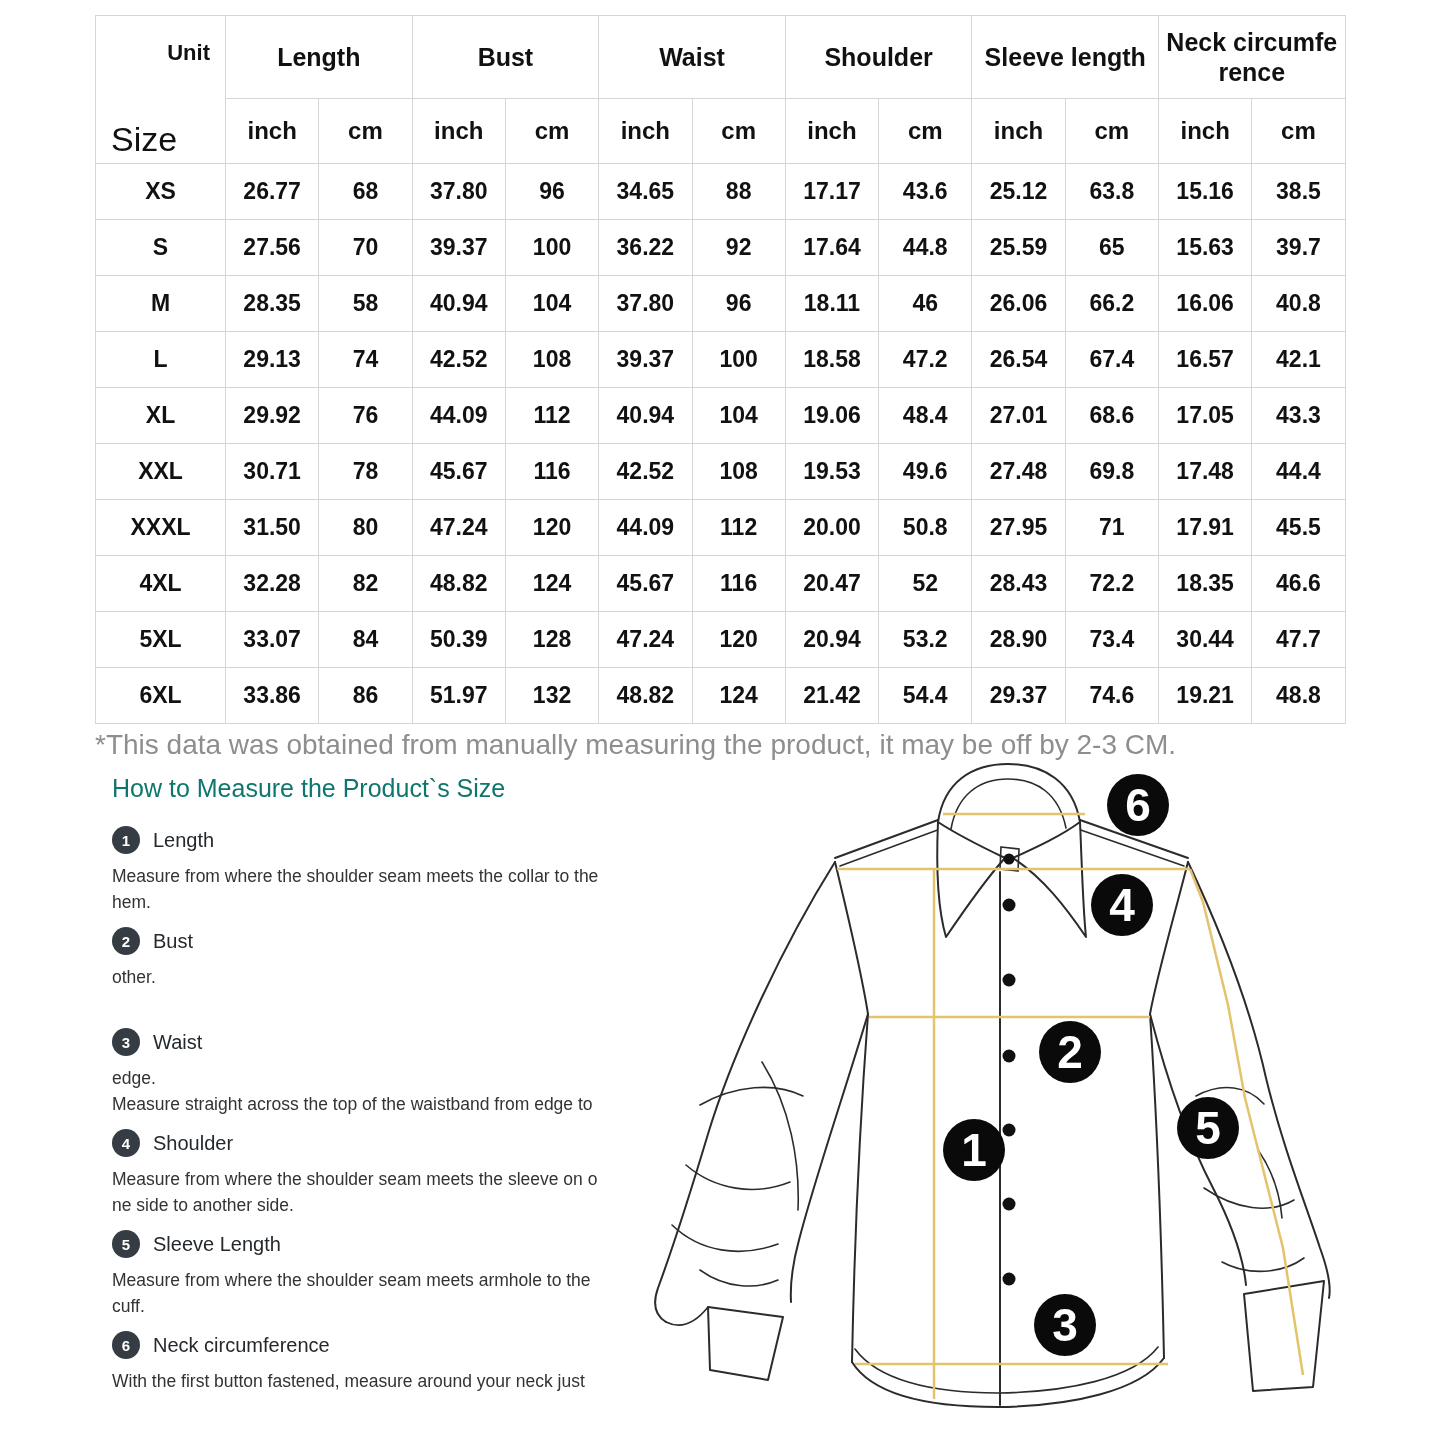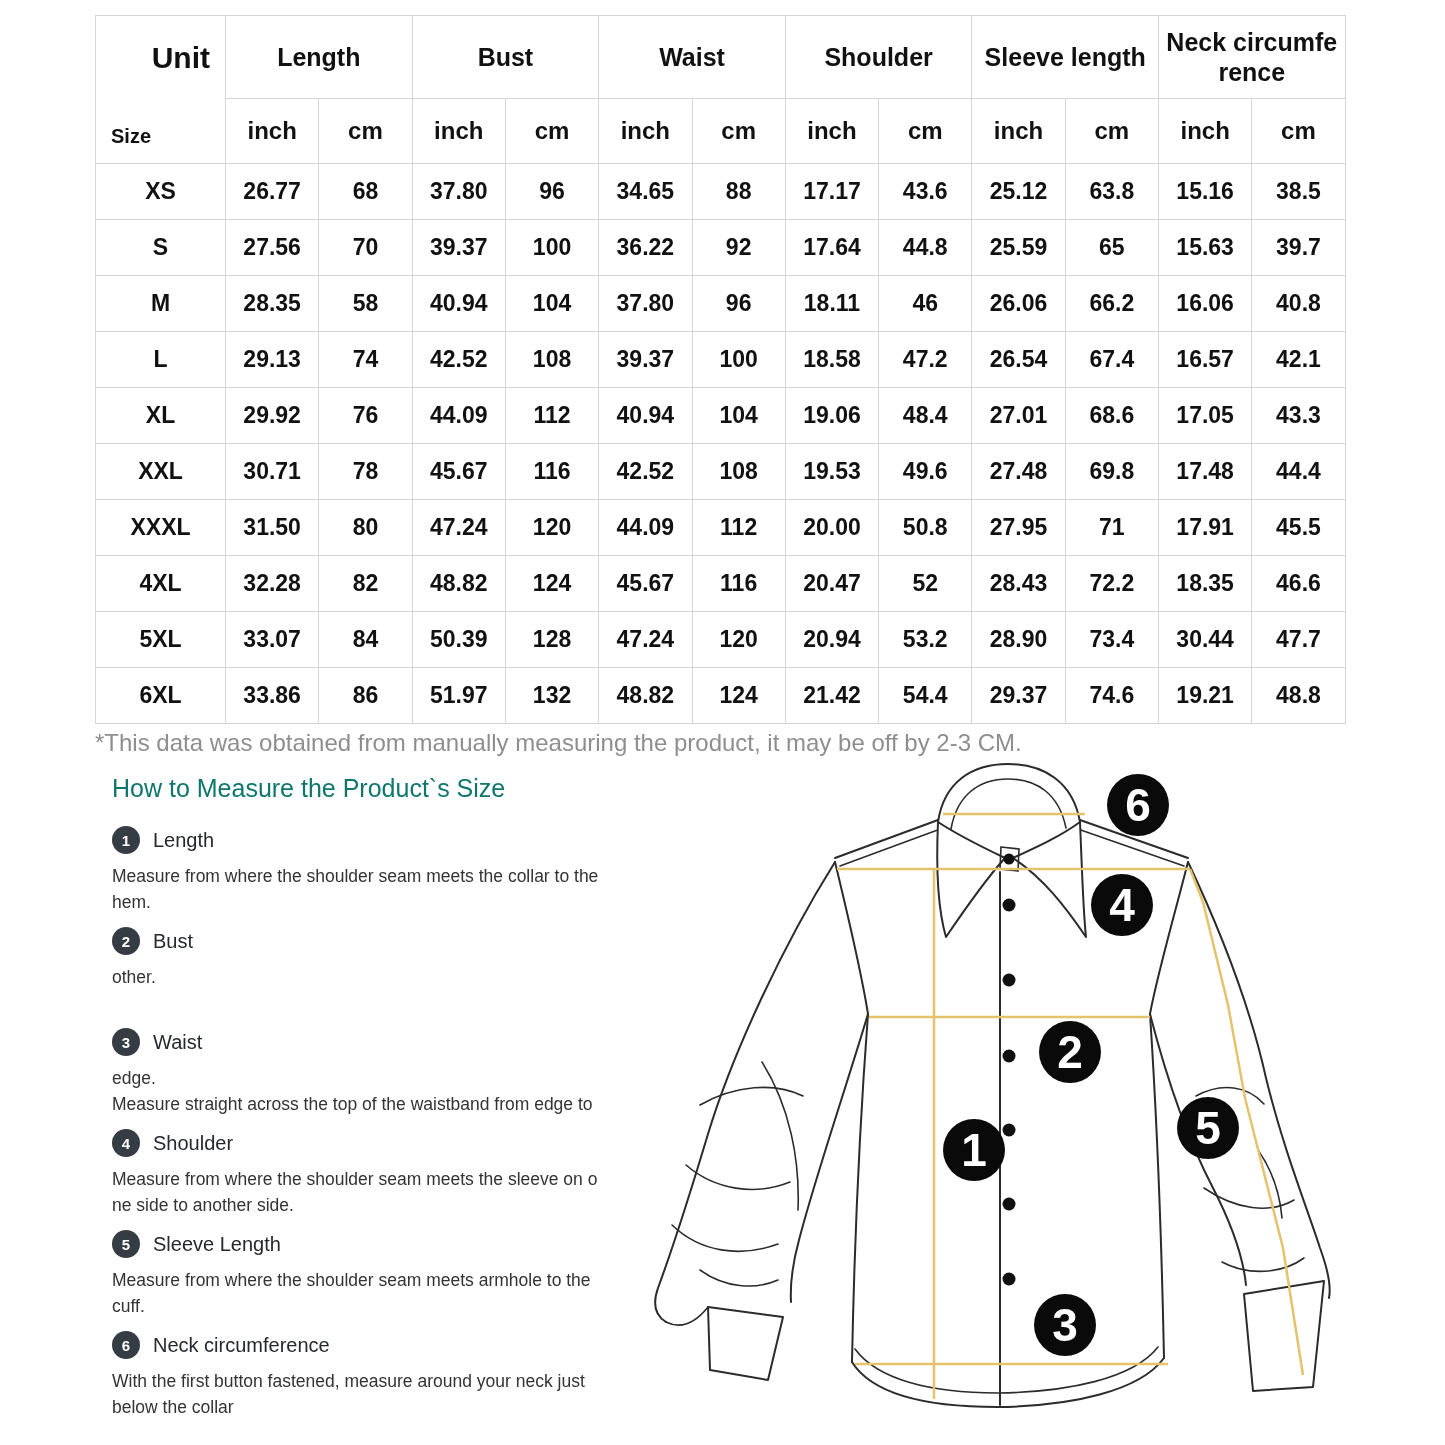--- a/index.html
+++ b/index.html
@@ -14,24 +14,24 @@
   }
   .size-table th,.size-table td{
     border:1px solid #d6d6d6;text-align:center;vertical-align:middle;
     padding:0;background:#fff;color:#111;
   }
   .size-table thead tr.grp th{height:82px;font-size:25px;font-weight:700;line-height:1.2;word-break:break-all;padding:0 6px;}
   .size-table thead tr.sub th{height:64px;font-size:24px;font-weight:700;}
   .size-table tbody td{height:55px;font-size:23px;font-weight:700;}
   .corner{position:relative;
     background-image:linear-gradient(to bottom right,#fff 49.6%,#dcdcdc 49.6%,#dcdcdc 50.4%,#fff 50.4%);}
-  .corner .unit{position:absolute;top:24px;right:15px;font-size:30px;font-weight:700;}
-  .corner .size{position:absolute;bottom:15px;left:15px;font-size:20px;font-weight:700;}
+  .corner .unit{position:absolute;top:24px;right:15px;font-size:22px;font-weight:700;}
+  .corner .size{position:absolute;bottom:3px;left:15px;font-size:34px;font-weight:400;}
   
-  .note{position:absolute;left:95px;top:729px;font-size:24px;color:#8e8e8e;}
+  .note{position:absolute;left:95px;top:729px;font-size:28px;color:#8e8e8e;}
   .guide-title{position:absolute;left:112px;top:774px;font-size:25px;color:#0f766e;}
   .guide-item{position:absolute;left:112px;width:496px;}
   .item-head{display:flex;align-items:center;gap:13px;height:28px;}
   .badge{width:28px;height:28px;border-radius:50%;background:#363c44;color:#fff;
     font-size:15px;font-weight:700;display:flex;align-items:center;justify-content:center;flex:0 0 28px;}
   .item-label{font-size:20px;color:#24292e;}
   .item-desc{margin-top:9px;font-size:17.5px;line-height:26px;color:#333;}
   
   .diagram{position:absolute;left:640px;top:755px;width:805px;height:690px;}
   .outline{fill:none;stroke:#2b2b2b;stroke-width:2;stroke-linecap:round;stroke-linejoin:round;}
@@ -284,21 +284,20 @@
       <div>cuff.</div>
   </div>
 </div>
 <div class="guide-item" style="top:1331px">
   <div class="item-head">
     <div class="badge">6</div>
     <div class="item-label">Neck circumference</div>
   </div>
   <div class="item-desc">
     <div>With the first button fastened, measure around your neck just</div>
-      <div>below the collar</div>
   </div>
 </div>
 
 <svg class="diagram" viewBox="640 755 805 690">
 
   <g>
     <path class="outline" d="M 835,862 C 851,928 862,976 868,1014 C 860,1120 854,1260 852,1362"></path>
     <path class="outline" d="M 1188,862 C 1171,928 1157,976 1150,1014 C 1157,1120 1162,1260 1164,1358"></path>
     <path class="outline" d="M 852,1362 C 872,1394 925,1407 998,1407 C 1072,1406 1140,1391 1164,1358"></path>
     <path class="thin" d="M 855,1349 C 877,1379 929,1393 998,1393 C 1067,1392 1133,1379 1158,1347"></path>

